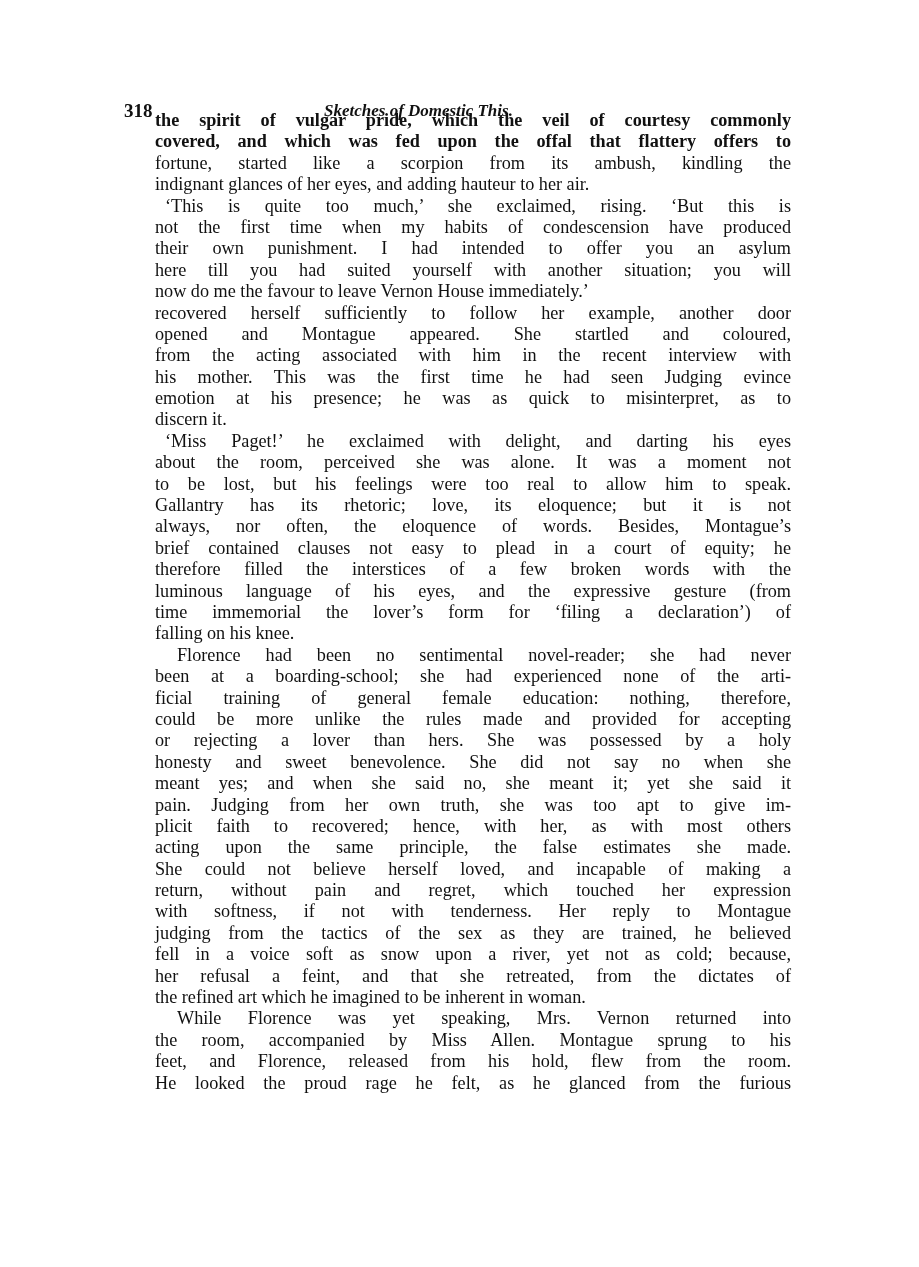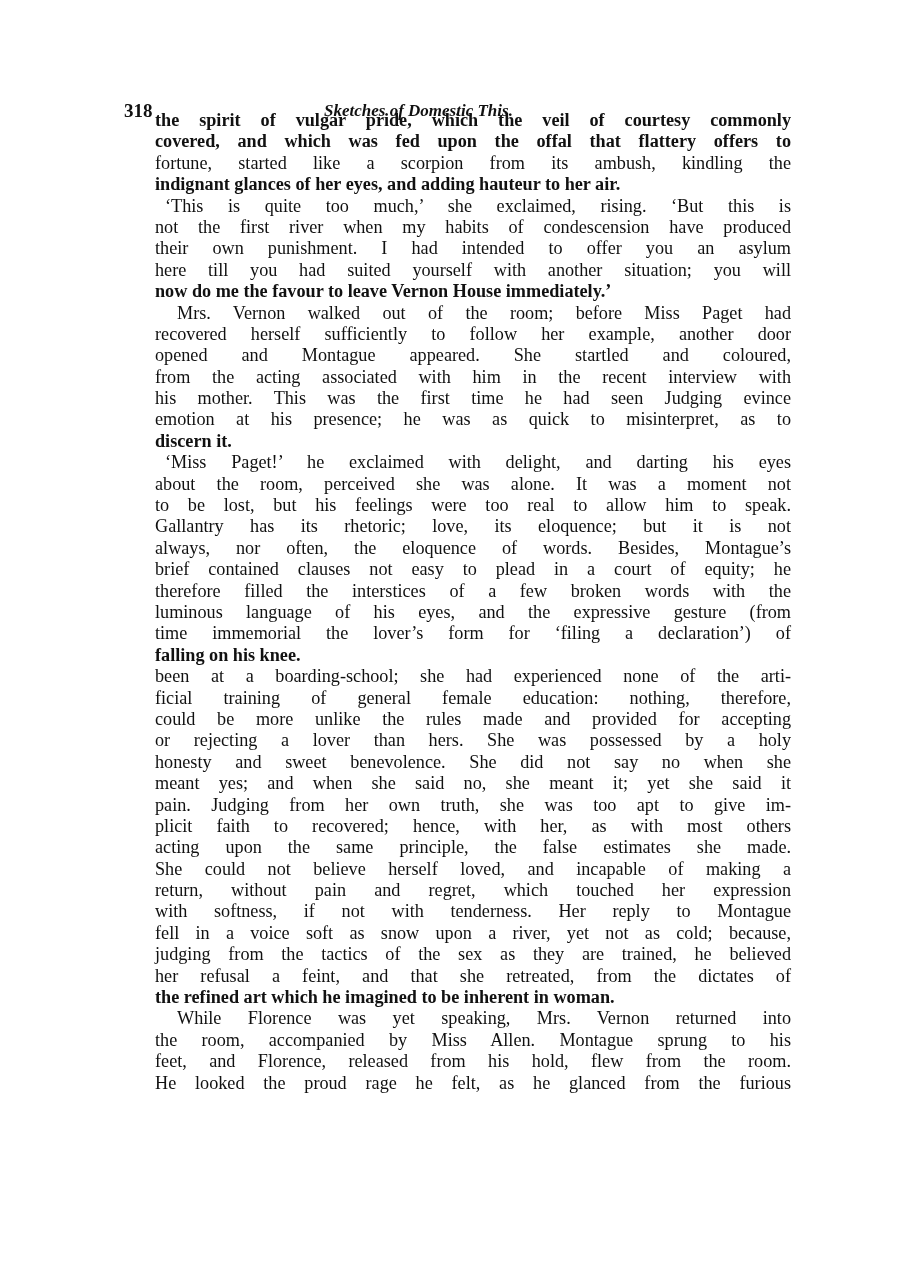--- a/index.html
+++ b/index.html
@@ -16,73 +16,73 @@
   .running-title {
     position: absolute; left: 200px; top: 1px; font-style: italic; font-weight: bold; font-size: 17px;
   }
   .text-block {
     position: absolute; left: 131px; top: 110px; width: 636px; margin-left: 24px;
   }
   .line {
     height: 21.4px; line-height: 21.4px; font-size: 18.2px; white-space: nowrap;
     text-align: justify; text-align-last: justify; overflow: visible;
   }
-  .line.last { text-align-last: left; font-weight: bold; }
+  .line.last { text-align-last: left; }
   .line.indent { padding-left: 22px; }
   .line.indent-small { padding-left: 10px; }
   .line.bold { font-weight: bold; }
 </style>
 </head>
 <body>
 
 <div class="page-header">
   <span class="page-number">318</span>
   <span class="running-title">Sketches of Domestic This.</span>
 </div>
 
 <div class="text-block" id="text-block">
     <div class="line bold">the spirit of vulgar pride, which the veil of courtesy commonly</div>
     <div class="line bold">covered, and which was fed upon the offal that flattery offers to</div>
     <div class="line">fortune, started like a scorpion from its ambush, kindling the</div>
     <div class="line last">indignant glances of her eyes, and adding hauteur to her air.</div>
     <div class="line indent-small">‘This is quite too much,’ she exclaimed, rising. ‘But this is</div>
-    <div class="line">not the first river when my habits of condescension have produced</div>
+    <div class="line">not the first time when my habits of condescension have produced</div>
     <div class="line">their own punishment. I had intended to offer you an asylum</div>
     <div class="line">here till you had suited yourself with another situation; you will</div>
     <div class="line last">now do me the favour to leave Vernon House immediately.’</div>
-    <div class="line indent">Mrs. Vernon walked out of the room; before Miss Paget had</div>
     <div class="line">recovered herself sufficiently to follow her example, another door</div>
     <div class="line">opened and Montague appeared. She startled and coloured,</div>
     <div class="line">from the acting associated with him in the recent interview with</div>
     <div class="line">his mother. This was the first time he had seen Judging evince</div>
     <div class="line">emotion at his presence; he was as quick to misinterpret, as to</div>
     <div class="line last">discern it.</div>
     <div class="line indent-small">‘Miss Paget!’ he exclaimed with delight, and darting his eyes</div>
     <div class="line">about the room, perceived she was alone. It was a moment not</div>
     <div class="line">to be lost, but his feelings were too real to allow him to speak.</div>
     <div class="line">Gallantry has its rhetoric; love, its eloquence; but it is not</div>
     <div class="line">always, nor often, the eloquence of words. Besides, Montague’s</div>
     <div class="line">brief contained clauses not easy to plead in a court of equity; he</div>
     <div class="line">therefore filled the interstices of a few broken words with the</div>
     <div class="line">luminous language of his eyes, and the expressive gesture (from</div>
     <div class="line">time immemorial the lover’s form for ‘filing a declaration’) of</div>
     <div class="line last">falling on his knee.</div>
+    <div class="line indent">Florence had been no sentimental novel-reader; she had never</div>
     <div class="line">been at a boarding-school; she had experienced none of the arti-</div>
     <div class="line">ficial training of general female education: nothing, therefore,</div>
     <div class="line">could be more unlike the rules made and provided for accepting</div>
     <div class="line">or rejecting a lover than hers. She was possessed by a holy</div>
     <div class="line">honesty and sweet benevolence. She did not say no when she</div>
     <div class="line">meant yes; and when she said no, she meant it; yet she said it</div>
     <div class="line">pain. Judging from her own truth, she was too apt to give im-</div>
     <div class="line">plicit faith to recovered; hence, with her, as with most others</div>
     <div class="line">acting upon the same principle, the false estimates she made.</div>
     <div class="line">She could not believe herself loved, and incapable of making a</div>
     <div class="line">return, without pain and regret, which touched her expression</div>
     <div class="line">with softness, if not with tenderness. Her reply to Montague</div>
+    <div class="line">judging from the tactics of the sex as they are trained, he believed</div>
     <div class="line">fell in a voice soft as snow upon a river, yet not as cold; because,</div>
-    <div class="line">judging from the tactics of the sex as they are trained, he believed</div>
     <div class="line">her refusal a feint, and that she retreated, from the dictates of</div>
     <div class="line last">the refined art which he imagined to be inherent in woman.</div>
     <div class="line indent">While Florence was yet speaking, Mrs. Vernon returned into</div>
     <div class="line">the room, accompanied by Miss Allen. Montague sprung to his</div>
     <div class="line">feet, and Florence, released from his hold, flew from the room.</div>
     <div class="line">He looked the proud rage he felt, as he glanced from the furious</div>
   </div>
 
 </body></html>

